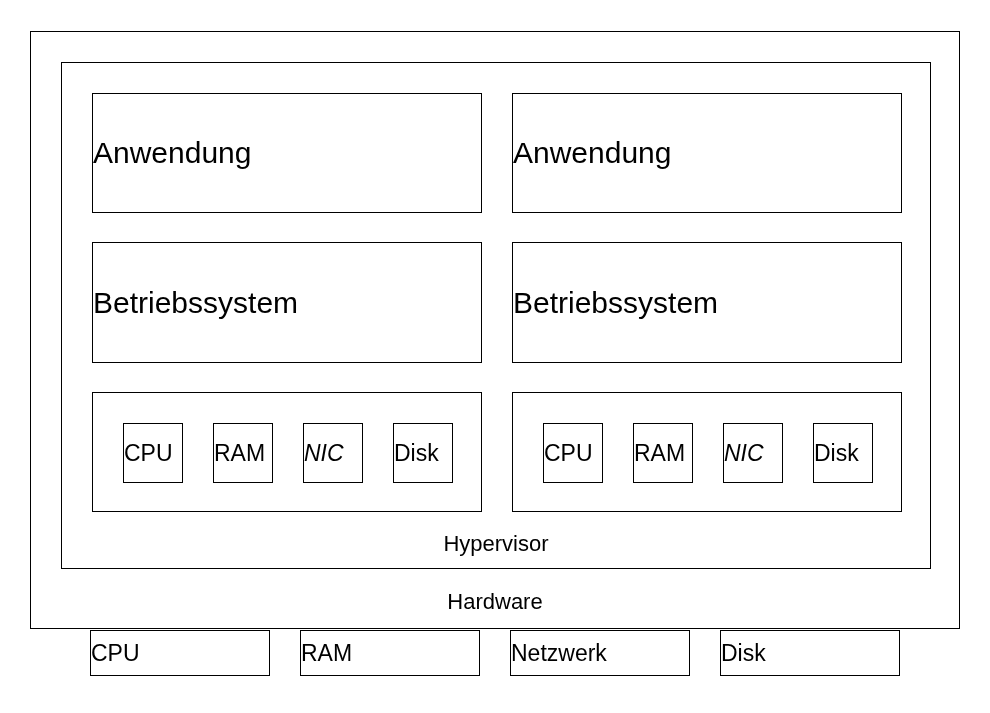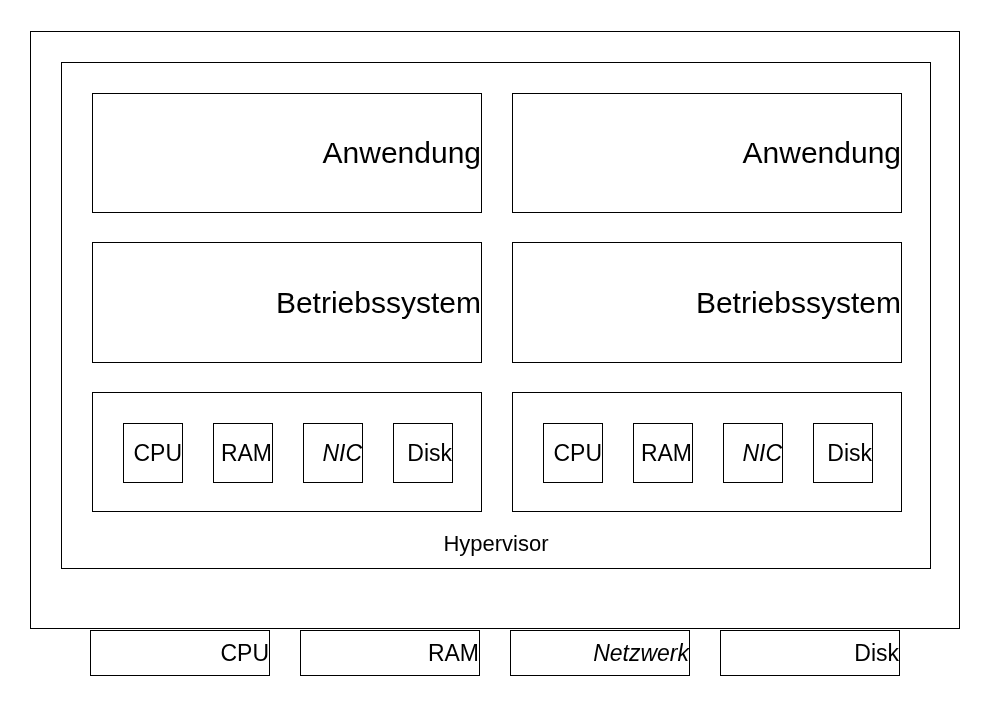--- a/index.html
+++ b/index.html
@@ -14,23 +14,22 @@
     overflow: hidden;
   }
   .box {
     position: absolute;
     border: 1.5px solid #000000;
     background: #ffffff;
   }
   .cell, .dev, .phys {
     display: flex;
     align-items: center;
-    justify-content: flex-end;
+    justify-content: flex-start;
     text-align: center;
-    padding-left: 39px;
   }
   .label {
     position: absolute;
     display: flex;
     align-items: center;
     justify-content: center;
     text-align: left;
     font-size: 22px;
   }
 
@@ -56,21 +55,21 @@
   .d3 { left: 300px; }
 
   
   .hyp-label { left: 0; top: 449px; width: 100%; height: 58px; padding-top: 6px; }
   .hw-label  { left: 0; top: 537px; width: 100%; height: 61px; padding-top: 4px; }
 
   
   .phys { top: 630px; width: 180px; height: 46px; font-size: 23px; }
   .p0 { left: 90px; }
   .p1 { left: 300px; }
-  .p2 { left: 510px; font-style: italic; }
+  .p2 { left: 510px; }
   .p3 { left: 720px; }
 </style>
 </head>
 <body>
 
 <div class="canvas">
 
   <div class="box outer">
 
     <div class="box inner">
@@ -115,20 +114,21 @@
           <span>NIC</span>
         </div>
         <div class="box dev d3">
           <span>Disk</span>
         </div>
       </div>
 
       <div class="label hyp-label">Hypervisor</div>
     </div>
 
+    <div class="label hw-label">Hardware</div>
   </div>
 
   <div class="box phys p0">
     <span>CPU</span>
   </div>
   <div class="box phys p1">
     <span>RAM</span>
   </div>
   <div class="box phys p2">
     <span>Netzwerk</span>

